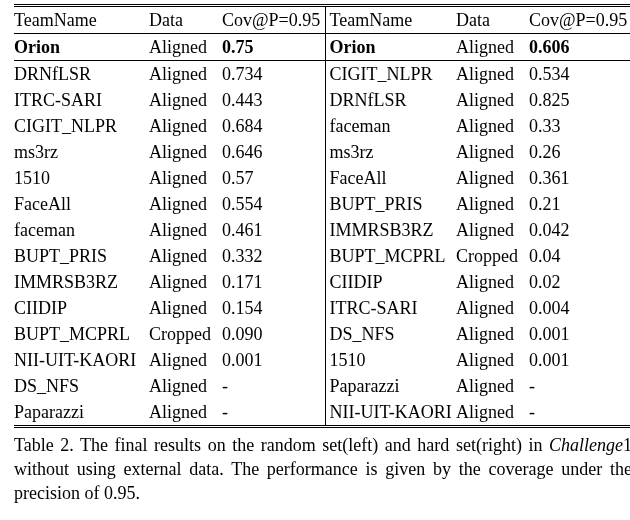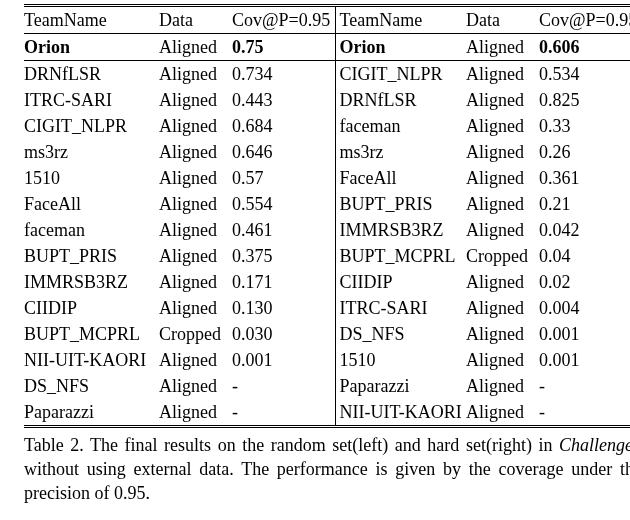--- a/index.html
+++ b/index.html
@@ -5,21 +5,21 @@
   html, body {
     margin: 0;
     padding: 0;
     width: 630px;
     font-family: "Times New Roman", Times, serif;
     font-size: 18px;
     color: #000;
     background: #fff;
   }
   .wrap {
-    padding: 4px 24px;
+    padding: 4px 14px;
   }
   table {
     border-collapse: collapse;
     width: 618px;
     table-layout: fixed;
   }
   td {
     padding: 2.5px 0;
     vertical-align: baseline;
     white-space: nowrap;
@@ -131,45 +131,45 @@
           <td>faceman</td>
           <td>Aligned</td>
           <td>0.461</td>
           <td class="g ">IMMRSB3RZ</td>
           <td>Aligned</td>
           <td>0.042</td>
         </tr>
         <tr>
           <td>BUPT_PRIS</td>
           <td>Aligned</td>
-          <td>0.375</td>
+          <td>0.332</td>
           <td class="g ">BUPT_MCPRL</td>
           <td>Cropped</td>
           <td>0.04</td>
         </tr>
         <tr>
           <td>IMMRSB3RZ</td>
           <td>Aligned</td>
           <td>0.171</td>
           <td class="g ">CIIDIP</td>
           <td>Aligned</td>
           <td>0.02</td>
         </tr>
         <tr>
           <td>CIIDIP</td>
           <td>Aligned</td>
-          <td>0.130</td>
+          <td>0.154</td>
           <td class="g ">ITRC-SARI</td>
           <td>Aligned</td>
           <td>0.004</td>
         </tr>
         <tr>
           <td>BUPT_MCPRL</td>
           <td>Cropped</td>
-          <td>0.030</td>
+          <td>0.090</td>
           <td class="g ">DS_NFS</td>
           <td>Aligned</td>
           <td>0.001</td>
         </tr>
         <tr>
           <td>NII-UIT-KAORI</td>
           <td>Aligned</td>
           <td>0.001</td>
           <td class="g ">1510</td>
           <td>Aligned</td>

